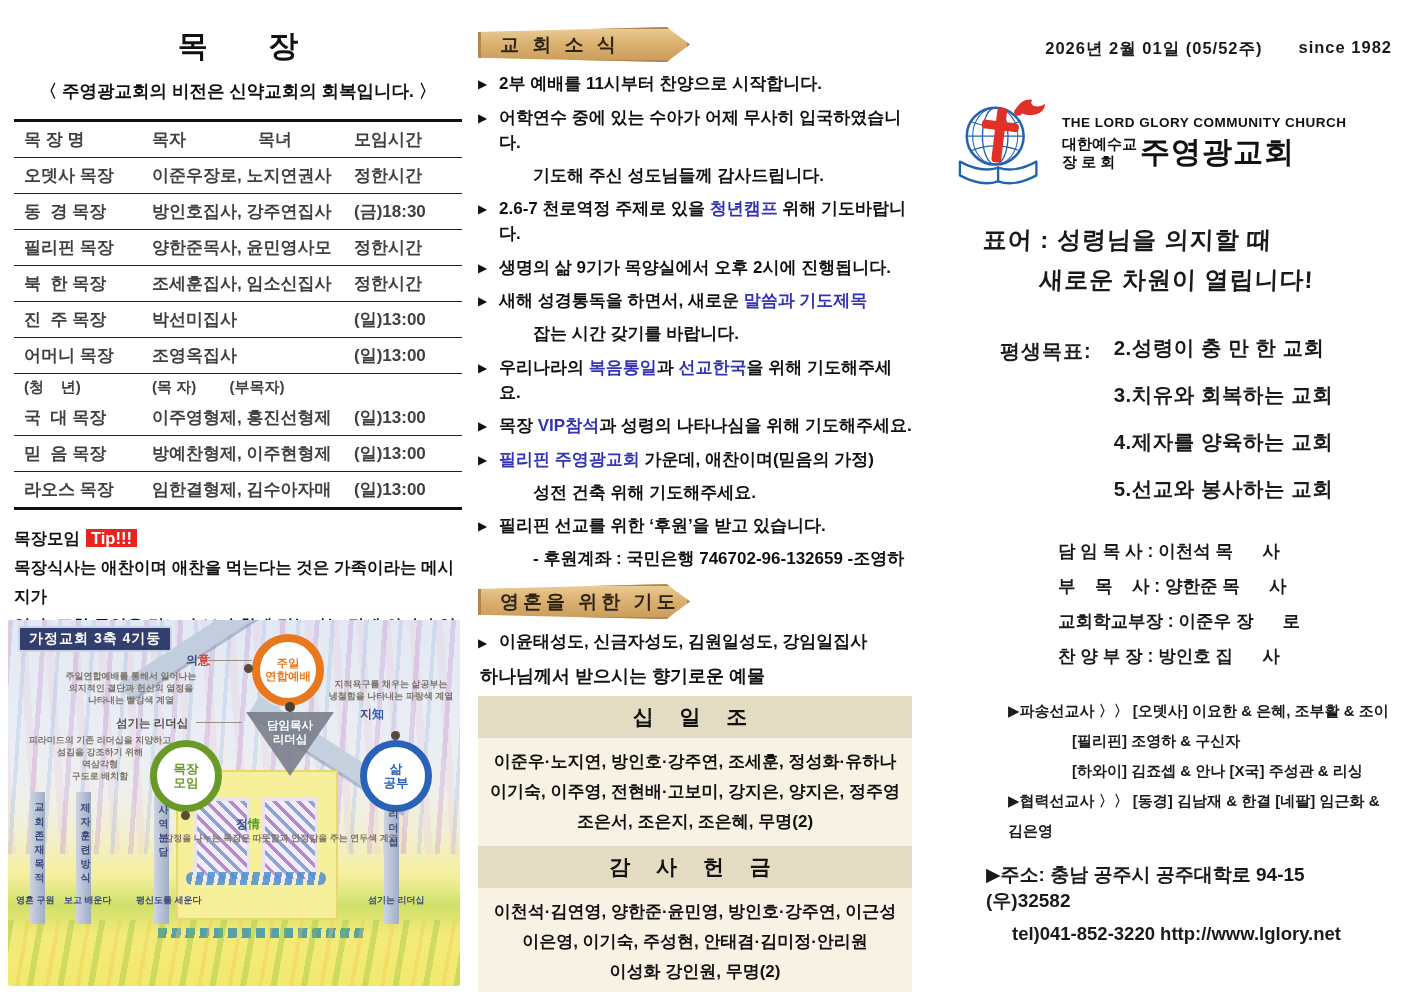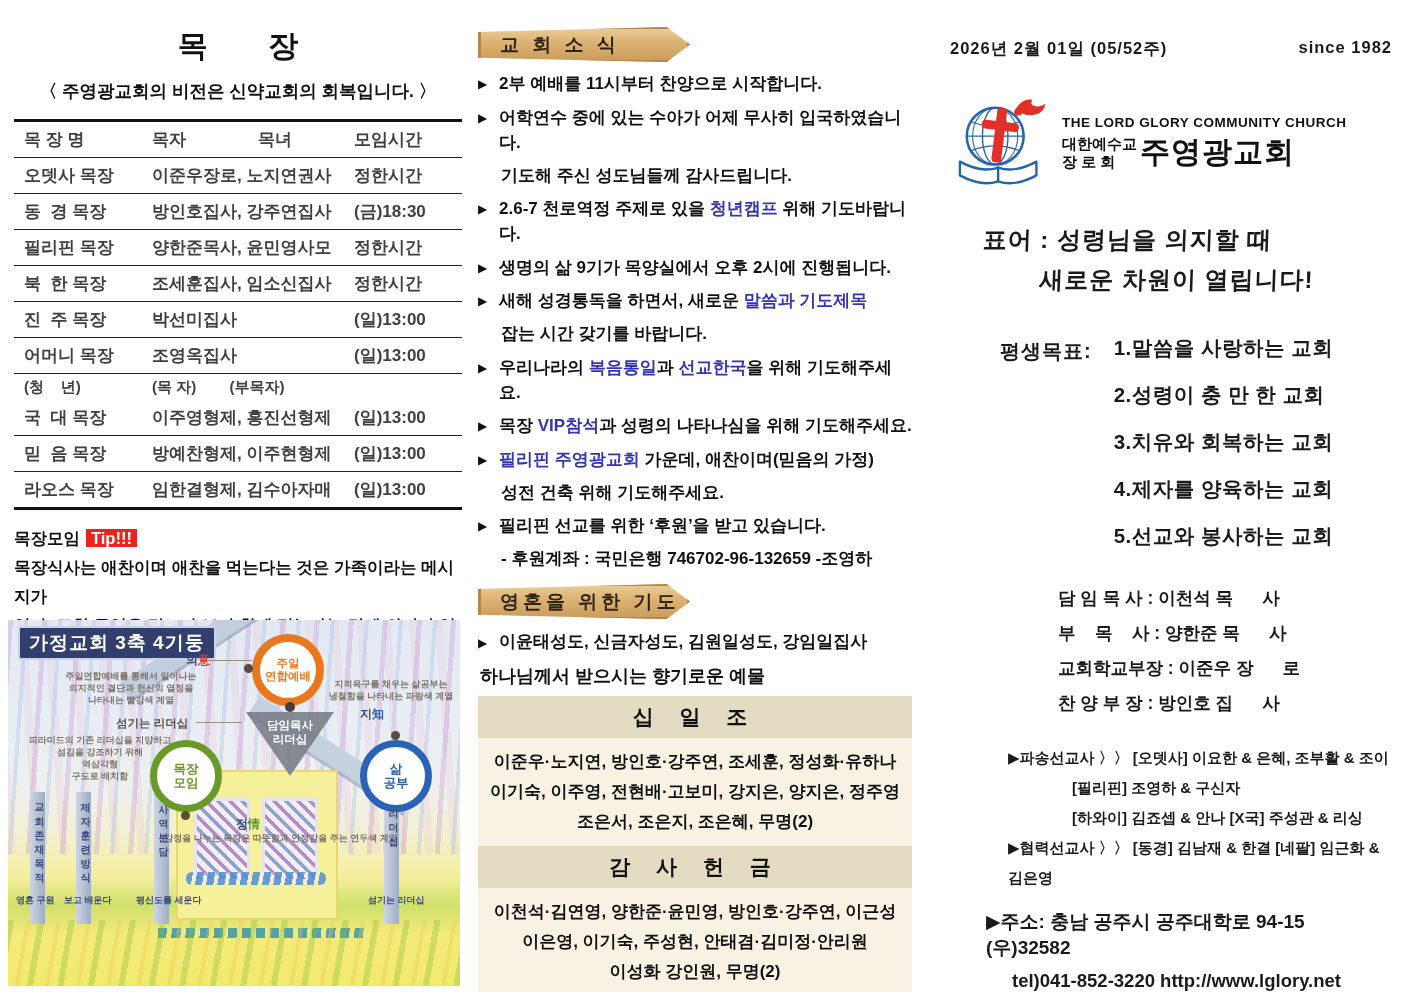--- a/index.html
+++ b/index.html
@@ -28,21 +28,21 @@
   .illus{position:absolute;left:8px;top:620px;width:452px;height:366px;overflow:hidden;border-radius:2px;
      background:
        linear-gradient(180deg, #e3e9f3 0%, #e9edf4 28%, #eef0ee 46%, #f2efd4 58%, #f6ef9d 70%, #cfe06a 78%, #f4ea7a 86%, #f2e96e 100%);}
   .illus .streaks{position:absolute;left:0;top:0;width:100%;height:64%;
      background:
        repeating-linear-gradient(94deg, rgba(190,140,205,.30) 0 5px, rgba(0,0,0,0) 5px 16px, rgba(150,180,225,.28) 16px 20px, rgba(0,0,0,0) 20px 34px),
        repeating-linear-gradient(86deg, rgba(235,190,215,.22) 0 8px, rgba(0,0,0,0) 8px 26px);}
   .illus .grass{position:absolute;left:0;bottom:0;width:100%;height:18%;
      background:repeating-linear-gradient(100deg, rgba(140,190,60,.35) 0 6px, rgba(0,0,0,0) 6px 18px, rgba(240,200,80,.35) 18px 22px, rgba(0,0,0,0) 22px 30px);}
   .ibadge{position:absolute;left:10px;top:6px;background:#323f6e;border:2px solid #c9d2e8;color:#fff;
-     font-size:19px;font-weight:bold;padding:2px 9px;border-radius:3px;letter-spacing:1px;}
+     font-size:14px;font-weight:bold;padding:2px 9px;border-radius:3px;letter-spacing:1px;}
   .roofL{position:absolute;left:122px;top:680px;width:170px;height:20px;background:#c2cddd;transform:rotate(-33deg);transform-origin:left bottom;box-shadow:0 3px 0 rgba(120,140,170,.5);}
   .roofR{position:absolute;left:252px;top:76px;width:185px;height:20px;background:#c6d1e0;transform:rotate(33deg);transform-origin:left top;box-shadow:0 3px 0 rgba(120,140,170,.5);}
   .wall{position:absolute;left:168px;top:150px;width:162px;height:150px;background:#f7f09b;
      box-shadow:inset 0 0 0 2px rgba(220,200,90,.6);}
   .win{position:absolute;top:178px;width:50px;height:78px;background:repeating-linear-gradient(45deg,#8aa3d8 0 4px,#f3ecfa 4px 9px,#b48ccc 9px 12px,#f3ecfa 12px 17px);border:3px solid #e8e2f2;}
   .awn{position:absolute;left:178px;top:252px;width:140px;height:13px;background:repeating-linear-gradient(100deg,#4f8fd0 0 7px,rgba(255,255,255,.2) 7px 11px);border-radius:6px;opacity:.85;}
   .teal{position:absolute;left:150px;top:308px;width:210px;height:10px;background:repeating-linear-gradient(95deg,#2f8fae 0 9px,rgba(255,255,255,0) 9px 14px);opacity:.8;}
   .circ{position:absolute;border-radius:50%;background:#fff;display:flex;flex-direction:column;
      align-items:center;justify-content:center;text-align:center;font-weight:bold;z-index:5;}
   .circ .dot{position:absolute;width:9px;height:9px;border-radius:50%;background:#5a4a3a;}
@@ -70,35 +70,35 @@
 
   
   .col-mid{position:absolute;left:478px;top:26px;width:434px;}
   .wood{position:relative;width:212px;height:37px;margin-bottom:8px;
      background:linear-gradient(180deg,#ecd09a 0%,#dcb273 45%,#c89a57 100%);
      clip-path:polygon(0 16%, 89% 3%, 100% 50%, 89% 97%, 0 86%);
      box-shadow:inset 0 0 0 3px #b5854a;display:flex;align-items:center;}
   .wood span{margin-left:22px;font-size:19px;font-weight:bold;color:#2e2414;letter-spacing:4px;white-space:nowrap;}
   .nitem{position:relative;font-size:17px;font-weight:bold;line-height:25px;color:#111;padding-left:21px;margin-bottom:8.5px;}
   .nitem .bul{position:absolute;left:0;top:1px;font-size:12px;color:#111;}
-  .nitem .cont{display:block;padding-left:2px;margin-top:8px;}
+  .nitem .cont{display:block;padding-left:2px;margin-top:8px;margin-left:32px;}
   .hl{color:#3333b3;}
   .subacct{padding-left:10px;margin-top:8px;display:block;}
   .pr-names{font-size:17px;font-weight:bold;line-height:28px;color:#111;padding-left:21px;position:relative;}
   .pr-names .bul{position:absolute;left:0;top:1px;font-size:12px;}
   .pr-l2{display:block;}
   .fragrant{font-size:18px;font-weight:bold;margin:8px 0 8px 2px;color:#111;}
   .offer{background:#f7f2e3;}
   .offer .band{background:#e4dcc2;text-align:center;font-size:21px;font-weight:bold;letter-spacing:10px;
      padding:7px 0;color:#111;}
   .offer .names{text-align:center;font-size:17px;font-weight:bold;line-height:30px;padding:9px 6px;color:#111;}
 
   
   .col-right{position:absolute;left:950px;top:38px;width:442px;}
-  .daterow{display:flex;justify-content:space-between;font-size:16.5px;font-weight:bold;letter-spacing:1px;}
+  .daterow{display:flex;justify-content:flex-end;font-size:16.5px;font-weight:bold;letter-spacing:1px;gap:36px;}
   .logo-wrap{display:flex;margin-top:34px;margin-left:4px;align-items:center;}
   .logo-emblem{width:102px;height:100px;flex:0 0 auto;}
   .logo-texts{margin-left:6px;}
   .logo-eng{font-size:13.5px;font-weight:bold;letter-spacing:.5px;color:#111;white-space:nowrap;}
   .logo-row{display:flex;align-items:center;margin-top:2px;}
   .logo-denom{font-size:15px;font-weight:bold;line-height:18px;color:#111;white-space:pre;}
   .logo-name{font-size:30px;font-weight:700;color:#111;letter-spacing:1px;margin-left:3px;white-space:nowrap;}
   .slogan{margin-top:26px;margin-left:32px;font-size:24px;font-weight:800;line-height:40px;letter-spacing:1px;
      transform:skewX(-2deg);}
   .slogan .s2{margin-left:58px;}
@@ -352,21 +352,20 @@
     </div>
 
     <div class="slogan">
       <div>표어 : 성령님을 의지할 때</div>
       <div class="s2">새로운 차원이 열립니다!</div>
     </div>
 
     <div class="goals">
       <div class="glabel">평생목표:</div>
       <ul>
-        <li>1.말씀을 사랑하는 교회</li>
         <li>2.성령이 충 만 한 교회</li>
         <li>3.치유와 회복하는 교회</li>
         <li>4.제자를 양육하는 교회</li>
         <li>5.선교와 봉사하는 교회</li>
       </ul>
     </div>
 
     <div class="staff">
       <div class="pre">담 임 목 사 : 이천석 목      사</div>
       <div class="pre">부    목    사 : 양한준 목      사</div>

